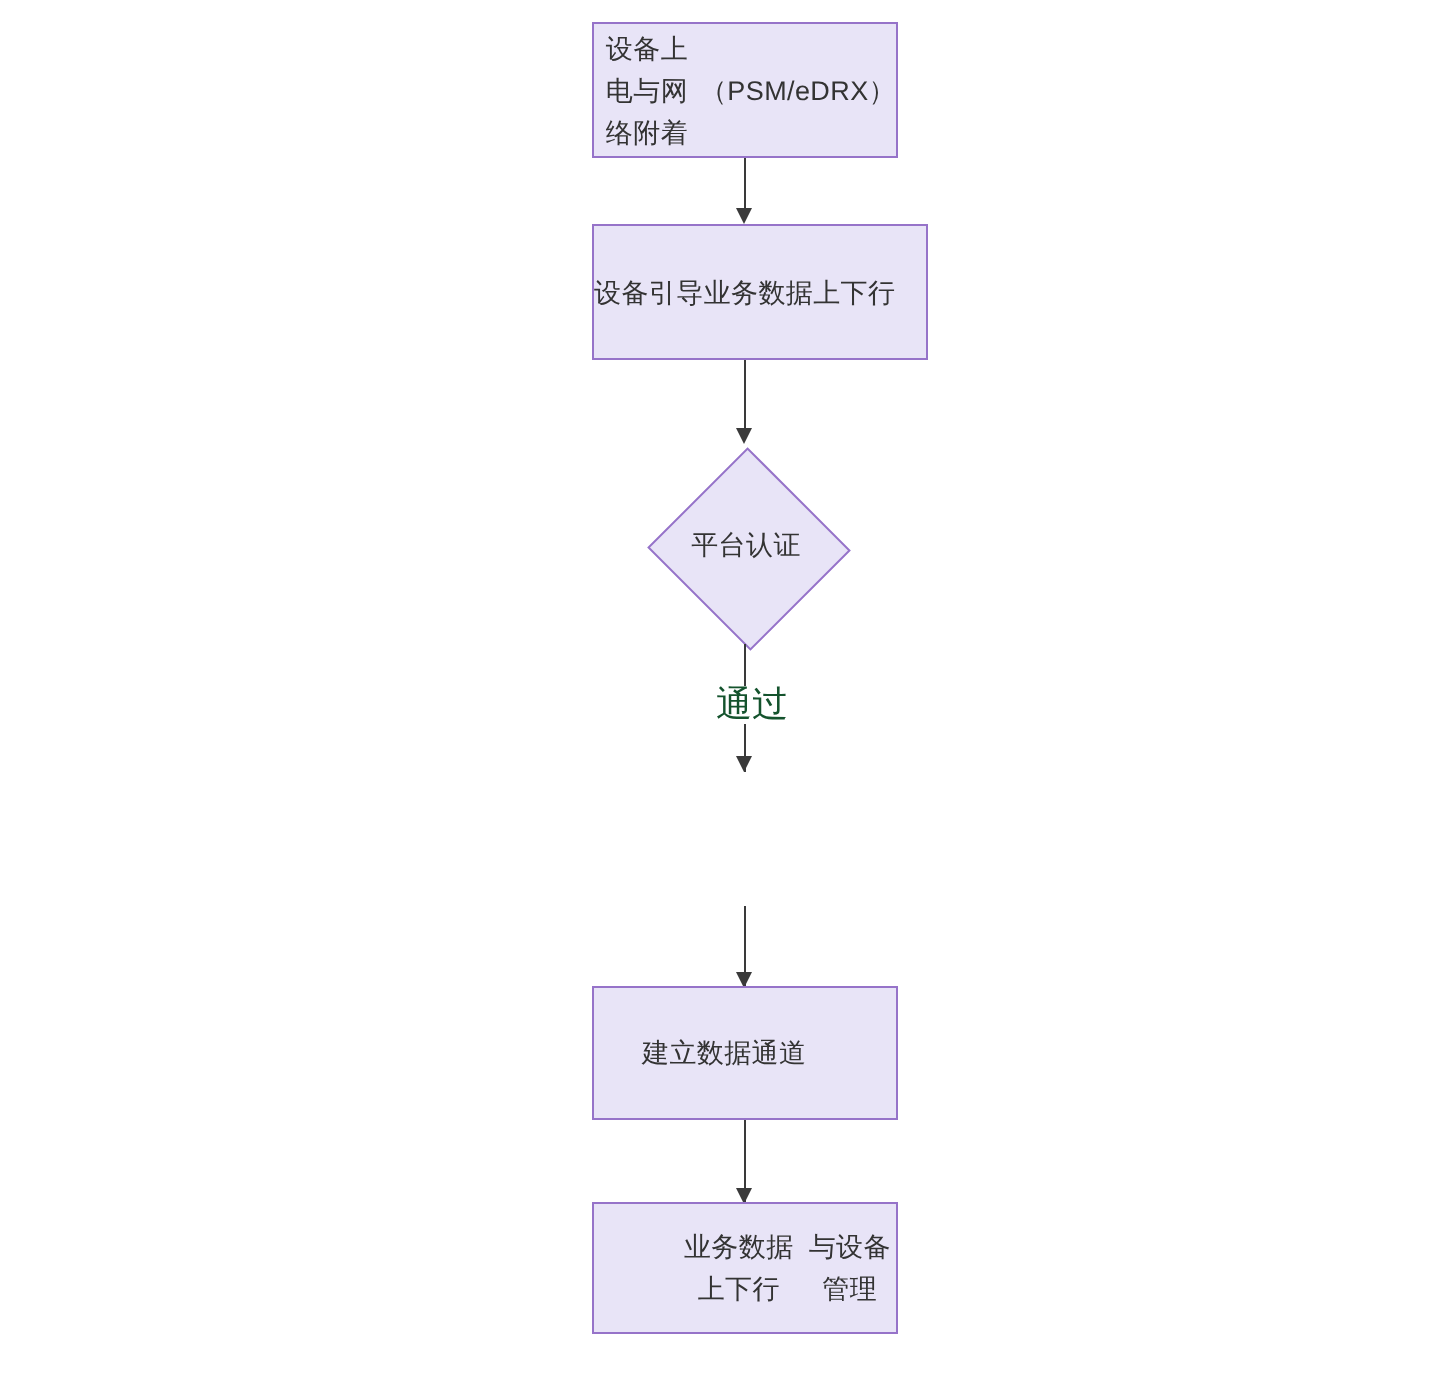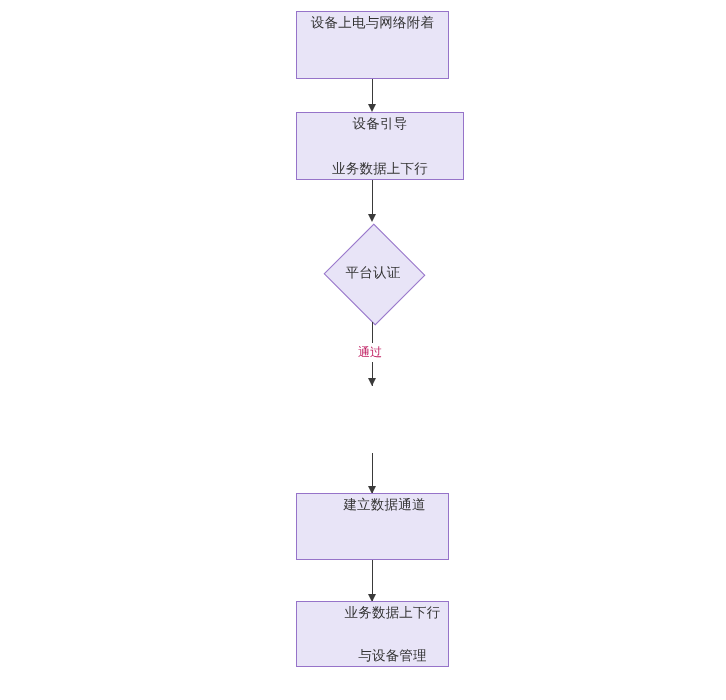--- a/index.html
+++ b/index.html
@@ -20,23 +20,23 @@
     height: 700px;
   }
 
   
   .node {
     position: absolute;
     box-sizing: border-box;
     background: #e8e4f7;
     border: 1px solid #9673c9;
     display: flex;
-    flex-direction: column;
+    flex-direction: row;
     align-items: center;
-    justify-content: space-between;
+    justify-content: flex-start;
     color: #333333;
     font-size: 13.5px;
     line-height: 21px;
     text-align: center;
     letter-spacing: 0.2px;
   }
   .node .line2 { display: block; }
 
   
   .decision {
@@ -81,34 +81,35 @@
     position: absolute;
     width: 0;
     height: 0;
     border-left: 4.5px solid transparent;
     border-right: 4.5px solid transparent;
     border-top: 8px solid #3a3a3a;
   }
   .edge-label {
     position: absolute;
     background: #ffffff;
-    color: #be185d;
-    font-size: 12px;
+    color: #14532d;
+    font-size: 18px;
     line-height: 17px;
     padding: 1px 2px;
     white-space: nowrap;
   }
 </style>
 </head>
 <body>
 
 <div id="flow-canvas">
 
   <div class="node" style="left:296px; top:11px; width:153px; height:68px;">
     <span>设备上电与网络附着</span>
+    <span class="line2">（PSM/eDRX）</span>
   </div>
 
   <div class="connector" style="left:372px; top:79px; height:28px;"></div>
   <div class="arrowhead" style="left:368px; top:104px;"></div>
 
   <div class="node" style="left:296px; top:112px; width:168px; height:68px;">
     <span>设备引导</span>
     <span class="line2">业务数据上下行</span>
   </div>
 

